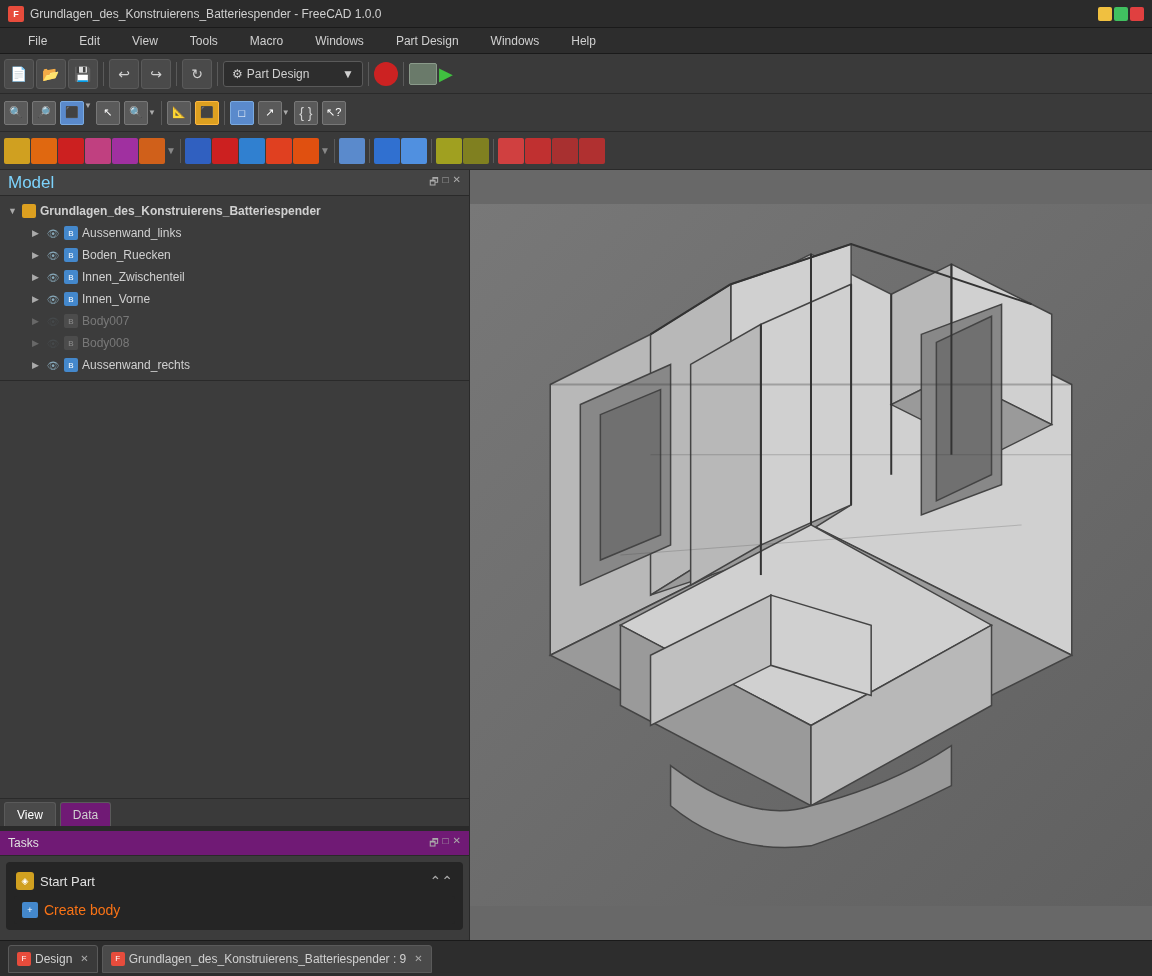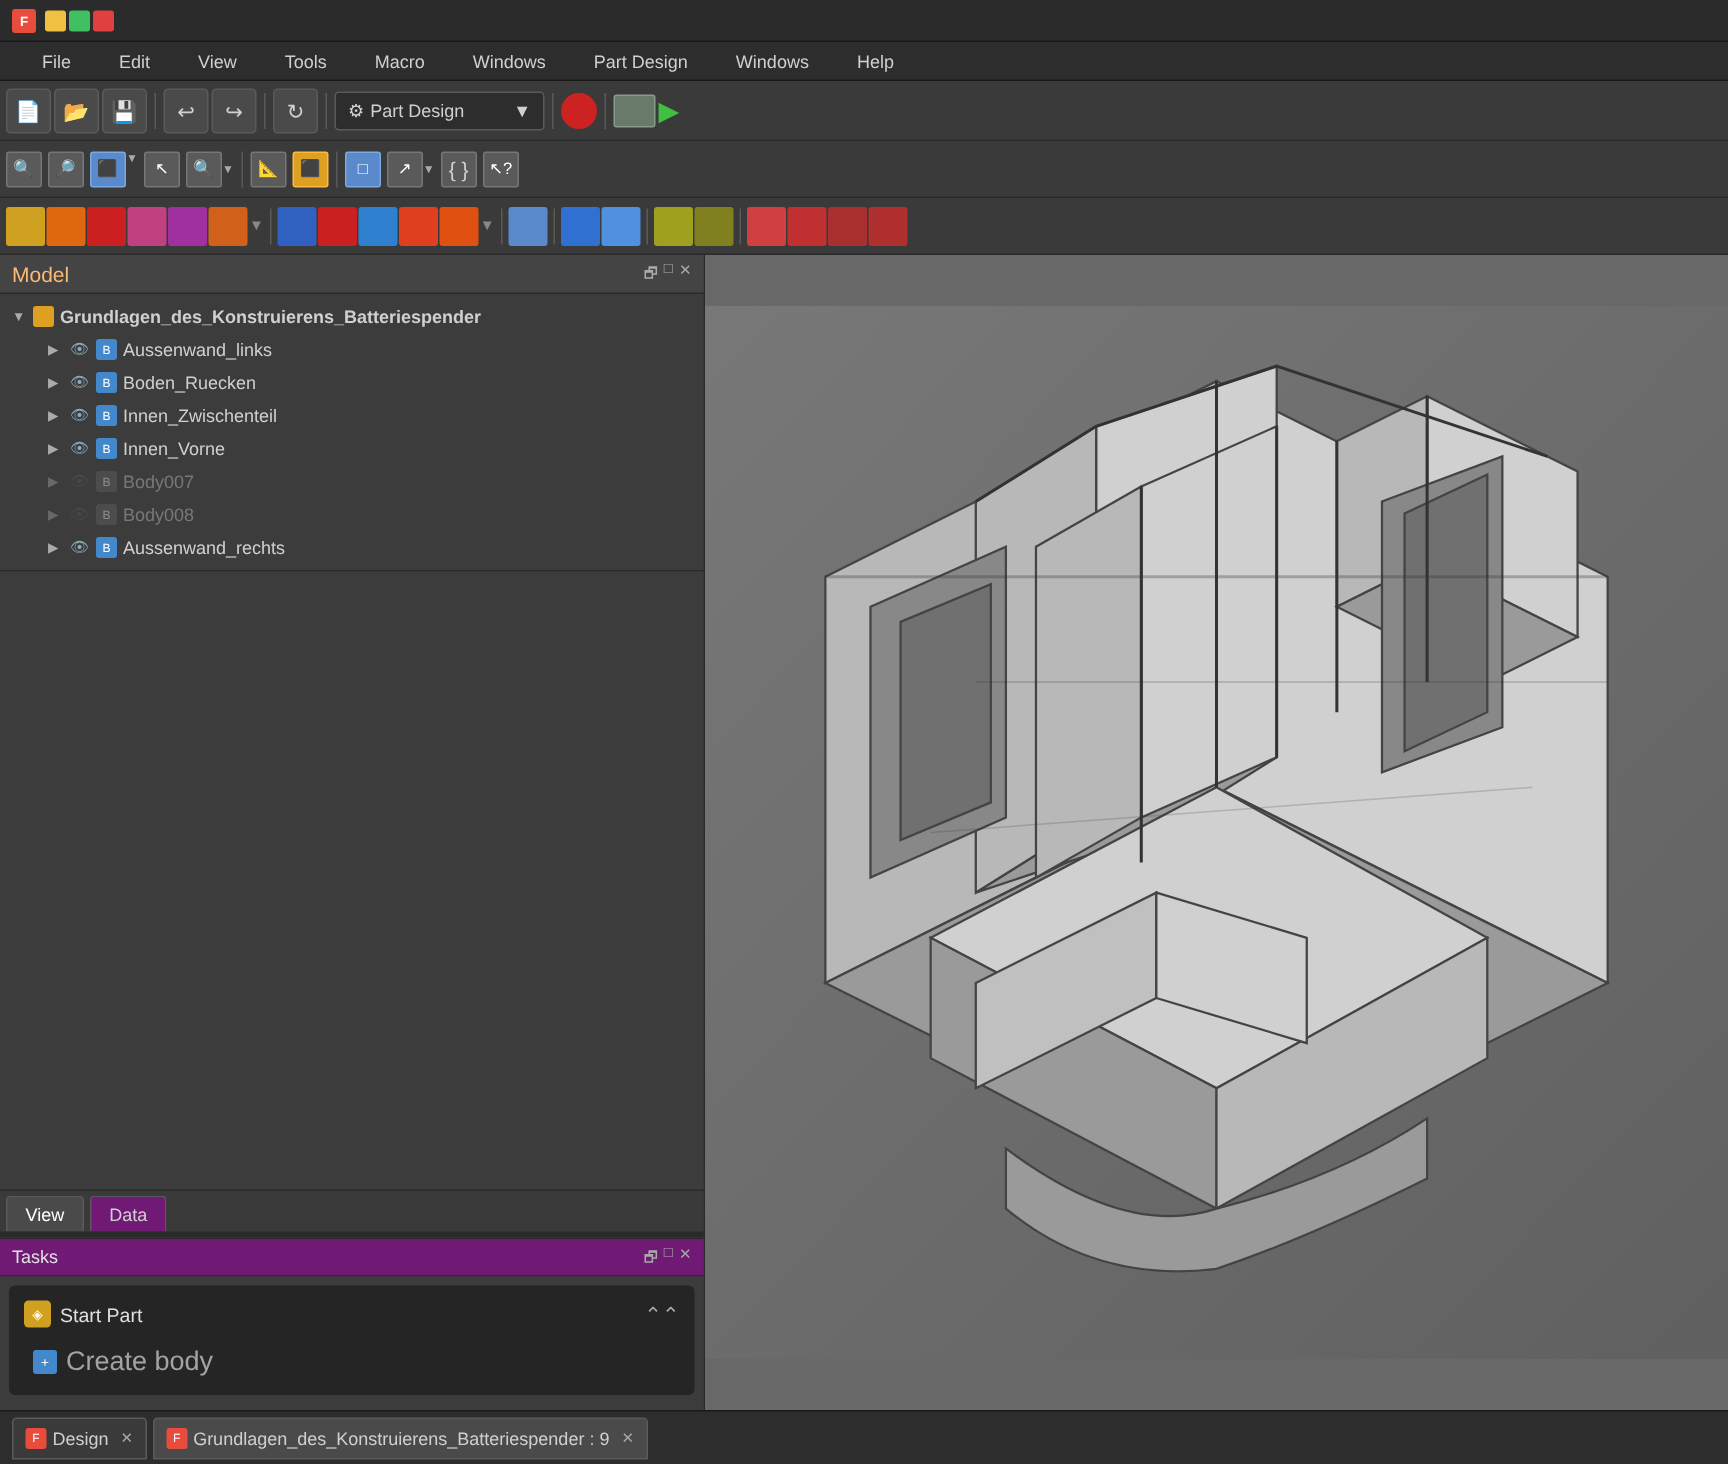--- a/index.html
+++ b/index.html
@@ -170,22 +170,22 @@
     #model-header {
       height: 26px;
       background: #444;
       display: flex;
       align-items: center;
       justify-content: space-between;
       padding: 0 8px;
       border-bottom: 1px solid #2a2a2a;
     }
     #model-header .header-title {
-      font-size: 14px;
-      color: #fdba74;
+      font-size: 17px;
+      color: #7dd3fc;
     }
     #model-header .header-controls {
       display: flex; gap: 4px;
     }
     #model-header .hctrl {
       font-size: 10px; cursor: pointer; color: #aaa;
     }
     .tree-area {
       padding: 4px 0;
     }
@@ -380,20 +380,21 @@
     .model-face-light { fill: #d0d0d0; stroke: #444; stroke-width: 1.5; }
     .model-edge { stroke: #333; stroke-width: 2; fill: none; }
 
     .panel-separator { height: 4px; background: #2a2a2a; }
   </style>
 </head>
 <body>
 
 <div id="title-bar">
   <div class="app-icon">F</div>
+  <span class="title-text">Grundlagen_des_Konstruierens_Batteriespender - FreeCAD 1.0.0</span>
   <div class="win-controls">
     <div class="win-btn minimize"></div>
     <div class="win-btn maximize"></div>
     <div class="win-btn close-btn"></div>
   </div>
 </div>
 
 <div id="menu-bar">
   <span class="menu-item">File</span>
   <span class="menu-item">Edit</span>
@@ -574,21 +575,21 @@
       <div id="tasks-content">
         <div class="task-item">
           <div class="task-row">
 
             <div style="width:18px; height:18px; background:#d0a020; border-radius:3px; display:flex; align-items:center; justify-content:center; font-size:9px; color:white;">◈</div>
             <span class="task-label">Start Part</span>
             <span class="task-collapse">⌃⌃</span>
           </div>
           <div class="task-sub-item">
             <div class="body-create-icon">+</div>
-            <span style="font-size:18px; color:#a3a3a3;text-align:right;">Create body</span>
+            <span style="font-size:14px; color:#f97316;text-align:right;">Create body</span>
           </div>
         </div>
       </div>
     </div>
 
   </div>
 
   <div id="viewport">
     <svg id="model-svg" viewBox="0 0 680 700" xmlns="http://www.w3.org/2000/svg">
 

